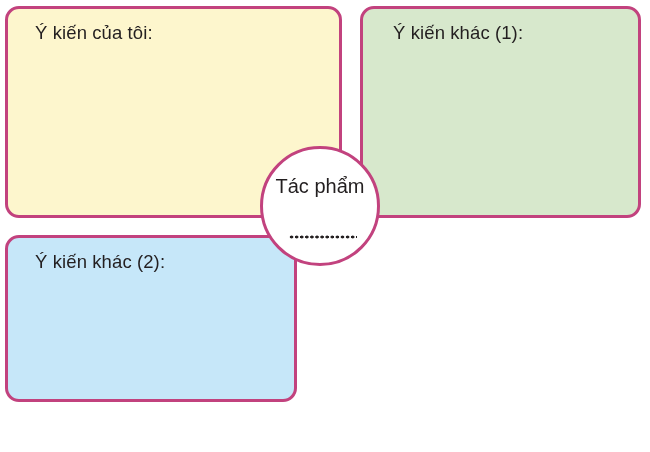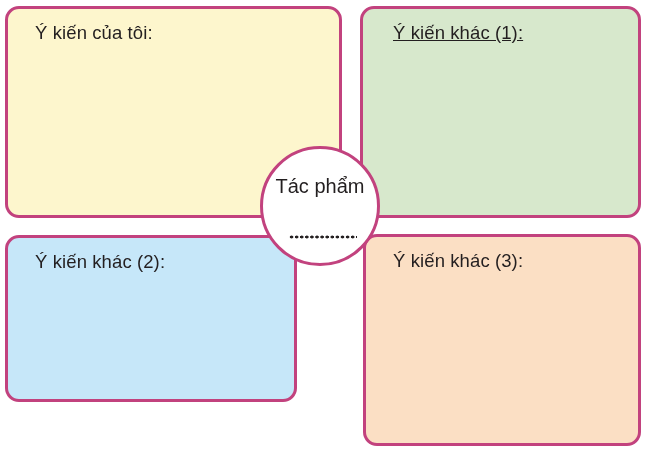--- a/index.html
+++ b/index.html
@@ -45,21 +45,21 @@
     background: #fdf6cd;
   }
   
   #quad-other-1 {
     left: 360px;
     top: 6px;
     width: 281px;
     height: 212px;
     background: #d7e8cc;
   }
-  #quad-other-1 .quad-label { left: 30px; text-decoration: underline; }
+  #quad-other-1 .quad-label { left: 30px; }
   
   #quad-other-2 {
     left: 5px;
     top: 235px;
     width: 292px;
     height: 167px;
     background: #c6e7f9;
   }
   
   #quad-other-3 {
@@ -117,22 +117,19 @@
   </div>
 
   <div class="quad" id="quad-other-1">
     <div class="quad-label">Ý kiến khác (1):</div>
   </div>
 
   <div class="quad" id="quad-other-2">
     <div class="quad-label">Ý kiến khác (2):</div>
   </div>
 
-  <div class="quad" id="quad-other-3">
-    <div class="quad-label">Ý kiến khác (3):</div>
-  </div>
 
   <div id="center-node">
     <div id="center-title">Tác phẩm</div>
     <div id="center-dotted-line"></div>
   </div>
 
 </div>
 
 </body></html>

